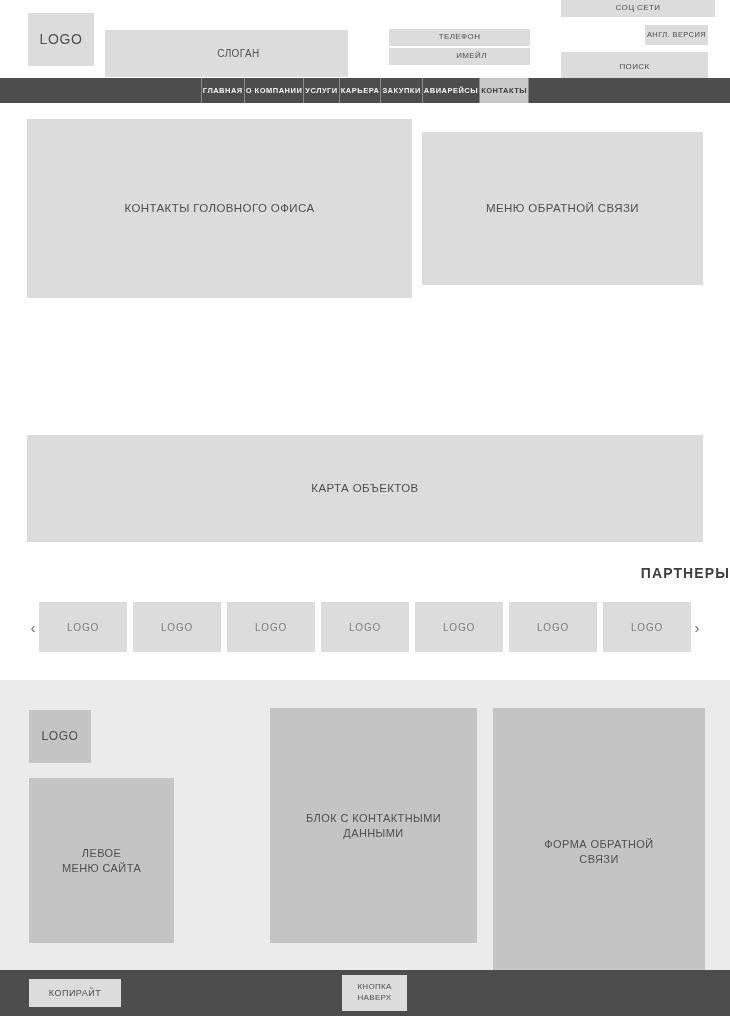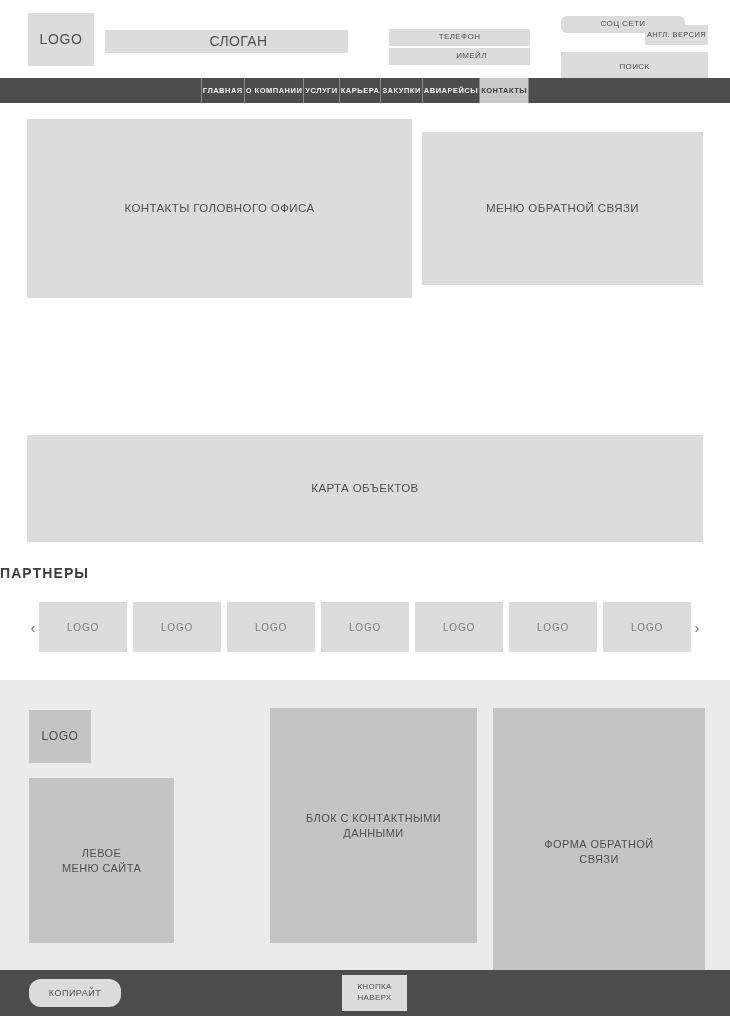--- a/index.html
+++ b/index.html
@@ -33,24 +33,24 @@
     letter-spacing: 0.4px;
     line-height: 1.35;
     user-select: none;
   }
   .box.dark-fill { background: #c4c4c4; }
 
   
   .header { position: absolute; left: 0; top: 0; width: 730px; height: 78px; background: #fff; }
 
   #logo-header      { left: 28px;  top: 13px; width: 66px;  height: 53px; font-size: 14px; letter-spacing: 0.6px; }
-  #slogan           { left: 105px; top: 30px; width: 243px; height: 23px; font-size: 14px; padding-left: 24px; }
+  #slogan           { left: 105px; top: 30px; width: 243px; height: 47px; font-size: 10px; padding-left: 24px; }
   #phone            { left: 389px; top: 29px; width: 141px; height: 17px; font-size: 8px; }
   #email            { left: 389px; top: 48px; width: 141px; height: 17px; font-size: 8px; padding-left: 24px; }
-  #social           { left: 561px; top: 16px;  width: 124px; height: 17px; font-size: 8px; border-radius: 6px; }
+  #social           { left: 561px; top: 0;  width: 154px; height: 17px; font-size: 8px; }
   #lang             { left: 645px; top: 25px; width: 63px;  height: 20px; font-size: 7.5px; }
   #search           { left: 561px; top: 52px; width: 147px; height: 31px; font-size: 8px; }
 
   
   .navbar {
     position: absolute;
     left: 0; top: 78px;
     width: 730px; height: 25px;
     background: #4d4d4d;
     display: flex;
@@ -74,21 +74,21 @@
   
   #contacts-head-office { left: 27px;  top: 119px; width: 385px; height: 179px; font-size: 11.5px; }
   #feedback-form-main   { left: 422px; top: 132px; width: 281px; height: 153px; font-size: 11.5px; }
   #contacts-branches    { left: 27px;  top: 304px; width: 676px; height: 96px;  font-size: 11.5px; }
   #objects-map          { left: 27px;  top: 435px; width: 676px; height: 107px; font-size: 11.5px; text-align: right; }
 
   
   .partners-title {
     position: absolute;
     left: 0; top: 565px; width: 730px;
-    text-align: left;
+    text-align: right;
     font-size: 14px;
     font-weight: bold;
     letter-spacing: 1.1px;
     color: #3f3f3f;
   }
   .carousel {
     position: absolute;
     left: 27px; top: 602px; width: 676px; height: 50px;
     display: flex; align-items: center; justify-content: space-between;
   }
@@ -116,21 +116,21 @@
   #left-site-menu      { left: 29px;  top: 778px; width: 145px; height: 165px; font-size: 11px; }
   #contact-data-block  { left: 270px; top: 708px; width: 207px; height: 235px; font-size: 11px; }
   #feedback-form-foot  { left: 493px; top: 708px; width: 212px; height: 288px; font-size: 11px; }
 
   
   .bottom-bar {
     position: absolute;
     left: 0; top: 970px; width: 730px; height: 46px;
     background: #4d4d4d;
   }
-  #copyright   { left: 29px;  top: 979px; width: 92px; height: 28px; font-size: 9px; letter-spacing: 0.5px; border-radius: 12px; }
+  #copyright   { left: 29px;  top: 979px; width: 92px; height: 28px; font-size: 9px; letter-spacing: 0.5px; }
   #scroll-top  { left: 342px; top: 975px; width: 65px; height: 36px; font-size: 8px; letter-spacing: 0.3px; }
 </style>
 </head>
 <body>
 
 <div class="page">
 
   <div class="header">
     <div class="box" id="logo-header">LOGO</div>
     <div class="box" id="slogan">СЛОГАН</div>

